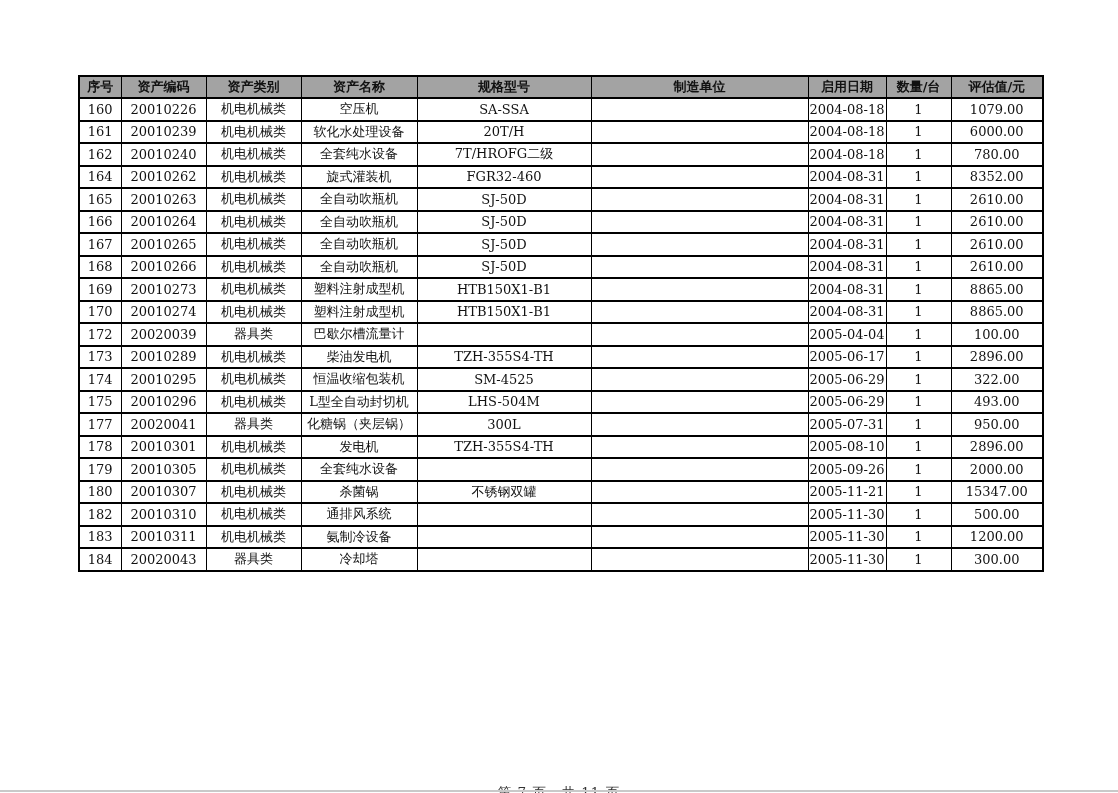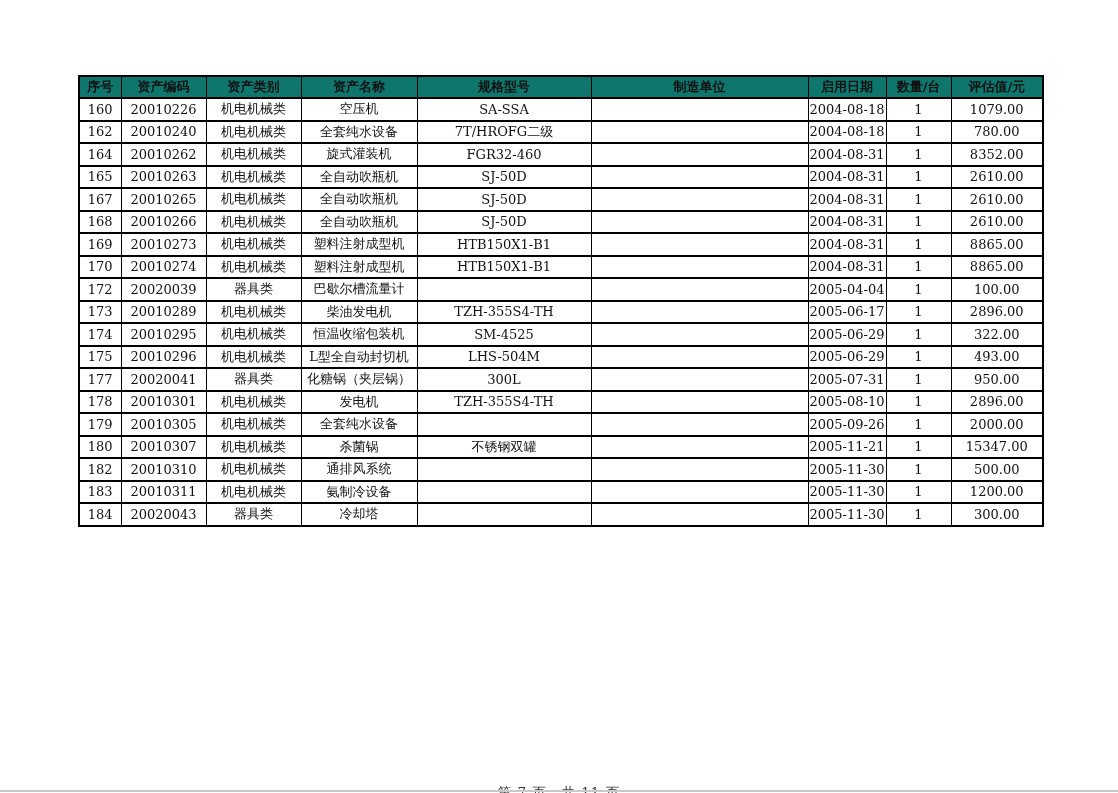--- a/index.html
+++ b/index.html
@@ -28,21 +28,21 @@
     border-bottom: 2px solid #000;
     text-align: center;
     vertical-align: middle;
     white-space: nowrap;
     overflow: hidden;
     color: #111;
   }
   table.asset-table { border: 2px solid #000; }
   table.asset-table th {
     height: 22px;
-    background: #0f766e;
+    background: #a3a3a3;
     font-family: "DejaVu Sans", "Liberation Sans", sans-serif;
     font-weight: bold;
     font-size: 13px;
   }
   table.asset-table td {
     height: 22.5px;
     background: #ffffff;
     font-size: 13px;
     font-weight: normal;
   }
@@ -99,20 +99,31 @@
           <td>20010226</td>
           <td>机电机械类</td>
           <td>空压机</td>
           <td>SA-SSA</td>
           <td></td>
           <td>2004-08-18</td>
           <td>1</td>
           <td>1079.00</td>
         </tr>
         <tr>
+          <td>161</td>
+          <td>20010239</td>
+          <td>机电机械类</td>
+          <td>软化水处理设备</td>
+          <td>20T/H</td>
+          <td></td>
+          <td>2004-08-18</td>
+          <td>1</td>
+          <td>6000.00</td>
+        </tr>
+        <tr>
           <td>162</td>
           <td>20010240</td>
           <td>机电机械类</td>
           <td>全套纯水设备</td>
           <td>7T/HROFG二级</td>
           <td></td>
           <td>2004-08-18</td>
           <td>1</td>
           <td>780.00</td>
         </tr>
@@ -123,20 +134,31 @@
           <td>旋式灌装机</td>
           <td>FGR32-460</td>
           <td></td>
           <td>2004-08-31</td>
           <td>1</td>
           <td>8352.00</td>
         </tr>
         <tr>
           <td>165</td>
           <td>20010263</td>
+          <td>机电机械类</td>
+          <td>全自动吹瓶机</td>
+          <td>SJ-50D</td>
+          <td></td>
+          <td>2004-08-31</td>
+          <td>1</td>
+          <td>2610.00</td>
+        </tr>
+        <tr>
+          <td>166</td>
+          <td>20010264</td>
           <td>机电机械类</td>
           <td>全自动吹瓶机</td>
           <td>SJ-50D</td>
           <td></td>
           <td>2004-08-31</td>
           <td>1</td>
           <td>2610.00</td>
         </tr>
         <tr>
           <td>167</td>

